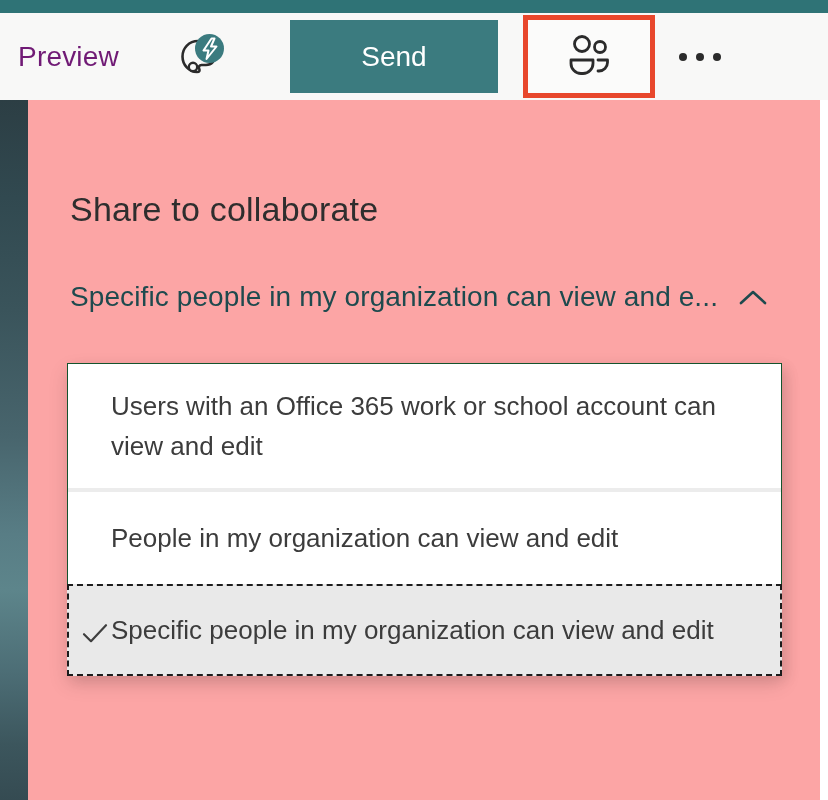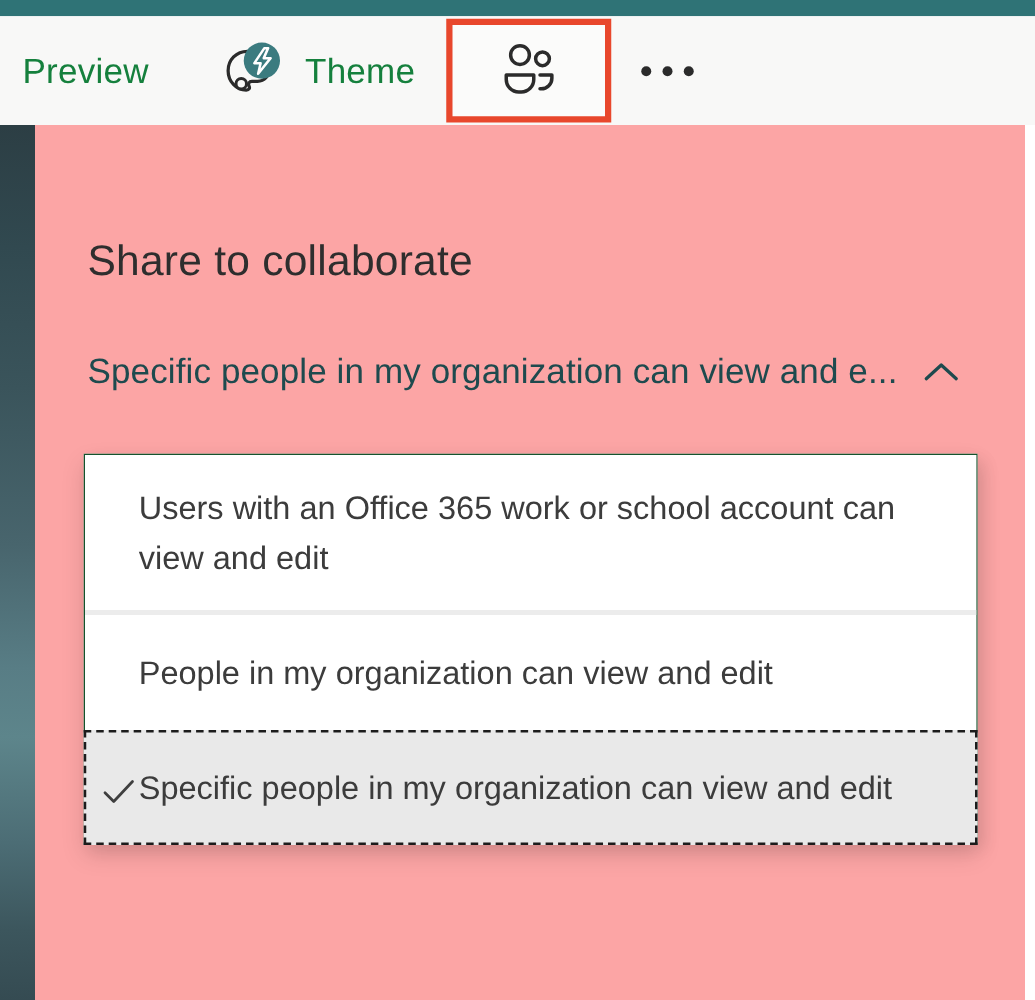--- a/index.html
+++ b/index.html
@@ -29,21 +29,21 @@
     position: absolute;
     top: 13px; left: 0;
     width: 100%; height: 87px;
     background: #f8f8f7;
     display: flex;
     align-items: center;
     padding-left: 18px;
   }
   .tool-label {
     font-size: 28px;
-    color: #15803d;
+    color: #701a75;
     letter-spacing: 0.2px;
   }
   .preview-btn { cursor: pointer; }
   .theme-btn {
     display: flex;
     align-items: center;
     margin-left: 57px;
     cursor: pointer;
   }
   .theme-btn .icon-wrap { margin-right: 14px; display: flex; }
@@ -191,23 +191,23 @@
 
     <div class="theme-btn">
       <span class="icon-wrap">
         <svg width="54" height="52" viewBox="0 0 54 52" fill="none">
           <path d="M22 10 C13 10 6.5 17 6.5 25.5 C6.5 34 13 41 21 41 C23.5 41 24 39.5 23.2 37.8 C22.3 35.9 23.3 34 25.5 34 L30 34 C36 34 39 29.5 39 25" stroke="#2b2b2b" stroke-width="2.6" stroke-linecap="round"></path>
           <circle cx="17" cy="36" r="4.2" stroke="#2b2b2b" stroke-width="2.4" fill="#f8f8f7"></circle>
           <circle cx="33.5" cy="17.5" r="14.5" fill="#3b7b7f"></circle>
           <path d="M35.5 7.5 L27.5 19.5 L32.5 19.5 L30.5 28 L40.5 15.5 L35 15.5 L38.5 7.5 Z" fill="none" stroke="#ffffff" stroke-width="2" stroke-linejoin="round"></path>
         </svg>
       </span>
-      <span class="tool-label">Theme</span>
     </div>
 
+    <button class="send-btn">Send</button>
 
     <div class="highlight-box">
       <button class="collab-btn">
         <span>
           <svg width="50" height="44" viewBox="0 0 50 44" fill="none">
             <circle cx="18" cy="11" r="7.5" stroke="#2b2b2b" stroke-width="2.8"></circle>
             <circle cx="36" cy="14" r="5.5" stroke="#2b2b2b" stroke-width="2.8"></circle>
             <path d="M7 27 H29 V30.5 A10 10 0 0 1 19 40.5 H17 A10 10 0 0 1 7 30.5 Z" stroke="#2b2b2b" stroke-width="2.8" stroke-linejoin="round"></path>
             <path d="M34 27 H43.5 V29.5 A8.5 8.5 0 0 1 35 38 H34" stroke="#2b2b2b" stroke-width="2.8" stroke-linejoin="round" stroke-linecap="round"></path>
           </svg>

